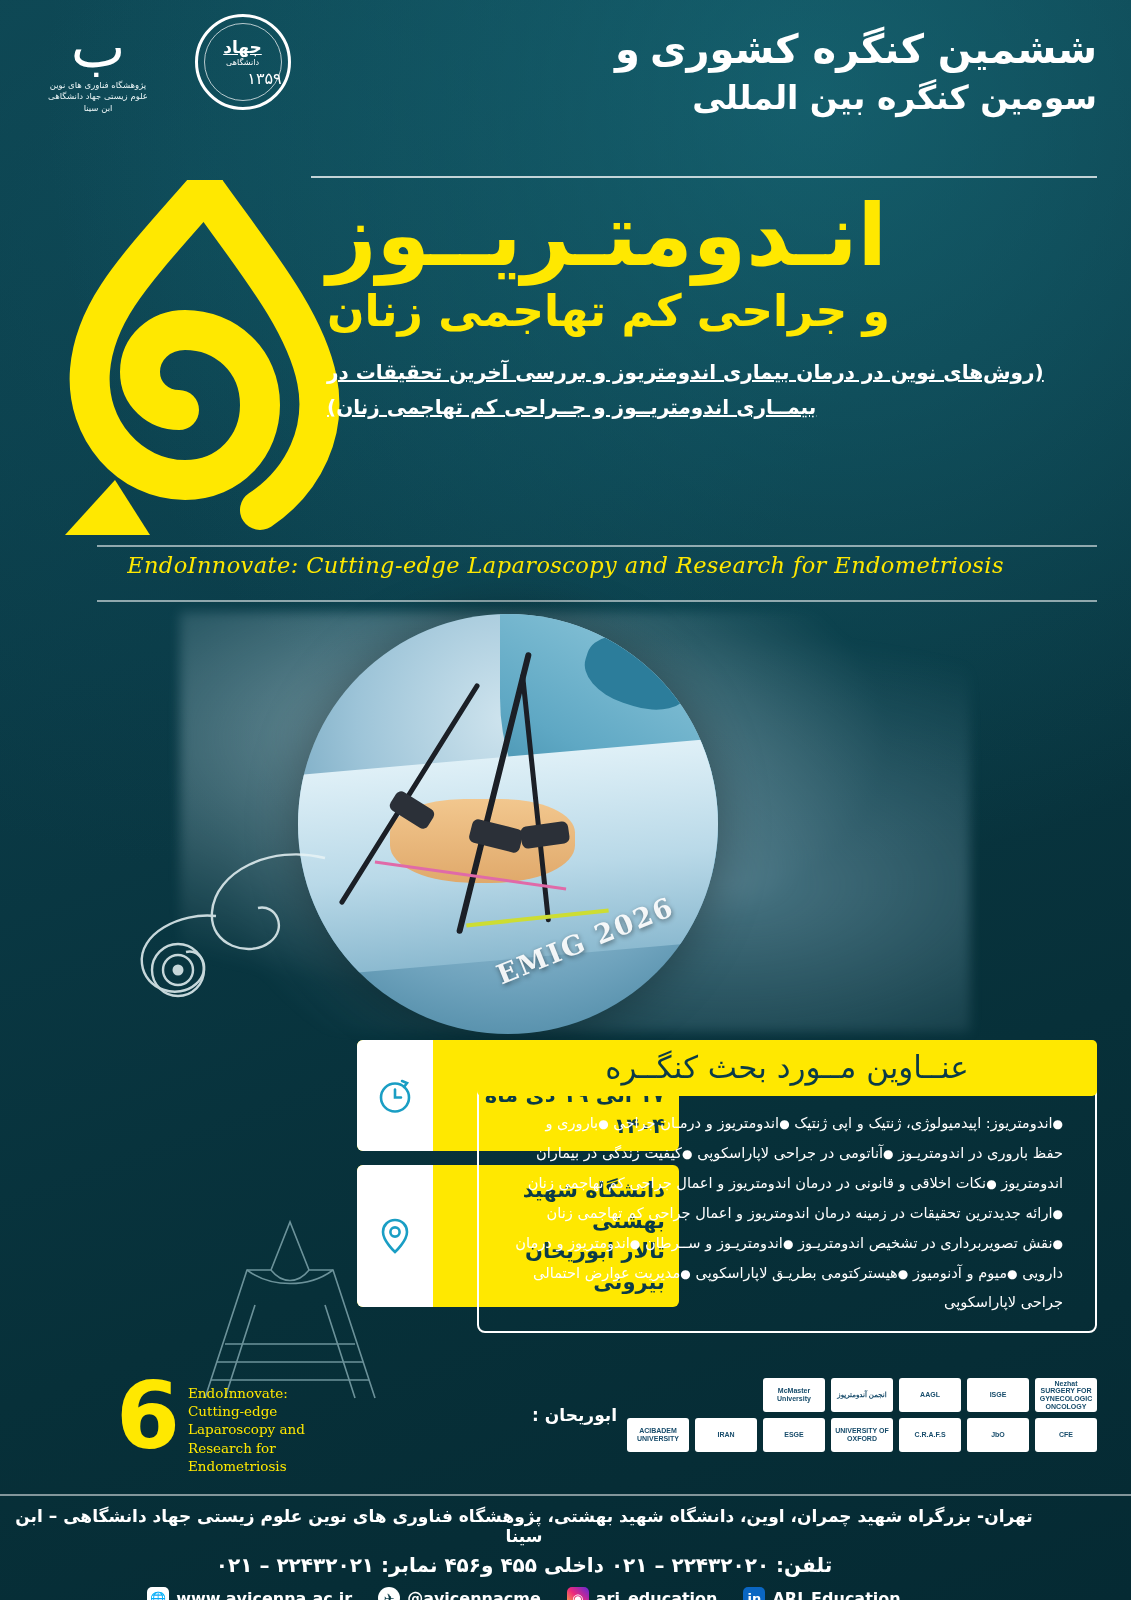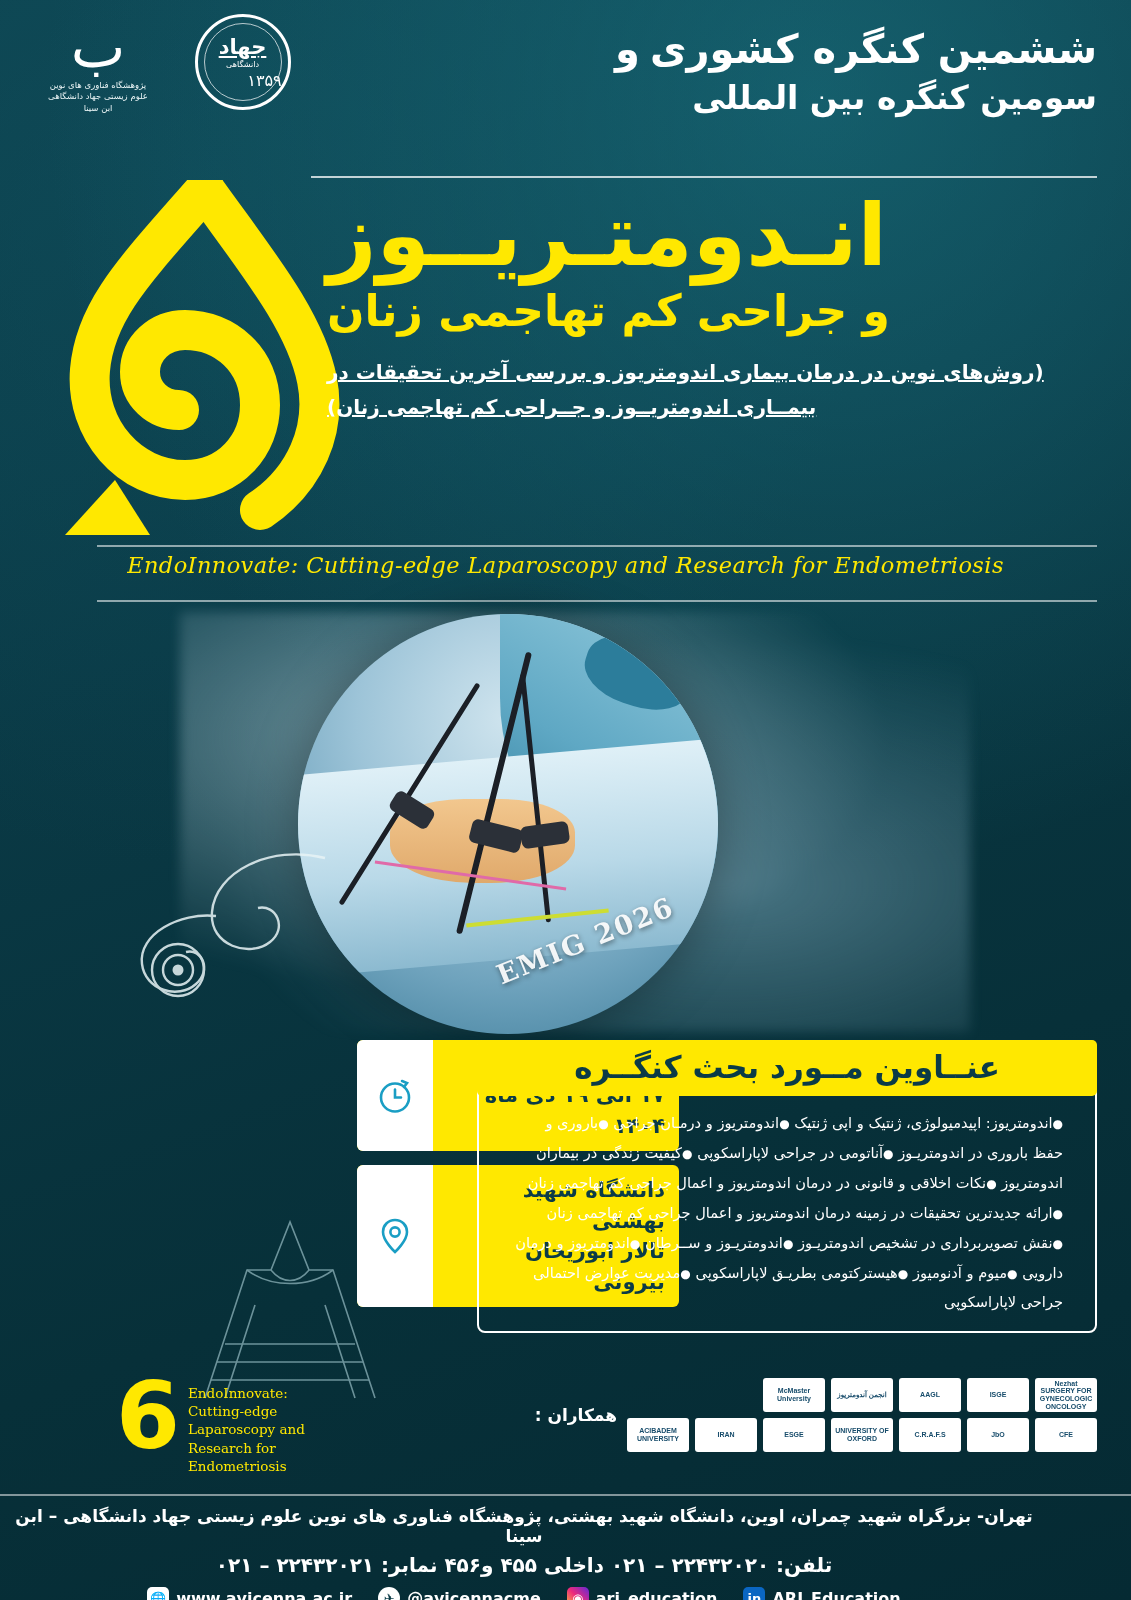--- a/index.html
+++ b/index.html
@@ -21,21 +21,21 @@
   .logo-sina .mark{font-size:58px;line-height:1;color:#fff;}
   .logo-sina .cap{font-size:8.5px;line-height:1.35;margin-top:4px;color:#e9f4f5;}
   .logo-jahad{position:absolute;top:14px;left:185px;width:115px;text-align:center;}
   .seal{
     width:96px;height:96px;border-radius:50%;
     border:3px solid #fff;margin:0 auto;
     display:flex;flex-direction:column;align-items:center;justify-content:center;
     position:relative;
   }
   .seal:before{content:"";position:absolute;inset:6px;border:1px solid rgba(255,255,255,.7);border-radius:50%;}
-  .seal .s1{font-size:21px;font-weight:bold;text-decoration:underline;}
+  .seal .s1{font-size:17px;font-weight:bold;text-decoration:underline;}
   .seal .s2{font-size:8px;letter-spacing:.5px;margin-top:1px;text-align:center;}
   .seal .s3{font-size:16px;margin-top:2px;letter-spacing:3px;margin-left:44px;}
 
   .head-titles{position:absolute;top:26px;right:34px;width:720px;text-align:right;}
   .head-line1{font-size:40px;font-weight:bold;line-height:1.15;letter-spacing:-1px;}
   .head-line2{font-size:33px;font-weight:bold;line-height:1.2;margin-top:6px;}
   .head-amp{font-size:40px;font-weight:bold;display:inline-block;margin:0 10px;}
 
   .rule{position:absolute;top:176px;right:34px;width:786px;height:2px;background:rgba(255,255,255,.75);}
 
@@ -105,21 +105,21 @@
     font-size:21px;line-height:1.45;}
   .ibox .ic{width:76px;background:#fff;display:flex;align-items:center;justify-content:center;}
   .ibox .ic svg{width:40px;height:40px;}
 
   
   .topics{
     position:absolute;top:1040px;right:34px;left:auto;width:620px;
     border:2px solid #ffffff;border-radius:8px;padding:0 0 14px;
   }
   .topics-head{
-    background:#ffe800;color:#0b3b47;font-weight:bold;font-size:31px;
+    background:#ffe800;color:#0b3b47;font-weight:normal;font-size:31px;
     text-align:center;padding:9px 0 11px;letter-spacing:4px;
     border-radius:5px;margin:-2px -2px 0;
   }
   .topics-body{padding:12px 32px 0;text-align:right;font-size:14.6px;line-height:2.05;color:#fff;}
   .topics-body .bullet{color:#fff;font-size:12px;}
 
   
   .tower{position:absolute;left:185px;top:1210px;width:210px;height:190px;opacity:.55;}
 
   
@@ -311,21 +311,21 @@
       <div class="prow">
         <div class="plogo">CFE</div>
         <div class="plogo">JbO</div>
         <div class="plogo">C.R.A.F.S</div>
         <div class="plogo">UNIVERSITY OF OXFORD</div>
         <div class="plogo">ESGE</div>
         <div class="plogo">IRAN</div>
         <div class="plogo">ACIBADEM UNIVERSITY</div>
       </div>
     </div>
-    <div class="lbl">همکاران :</div>
+    <div class="lbl">ابوریحان :</div>
   </div>
 
   <div class="footline"></div>
   <div class="footer">
     <div class="f1">تهران- بزرگراه شهید چمران، اوین، دانشگاه شهید بهشتی، پژوهشگاه فناوری های نوین علوم زیستی جهاد دانشگاهی – ابن سینا</div>
     <div class="f2">تلفن: ۲۲۴۳۲۰۲۰ – ۰۲۱   داخلی ۴۵۵ و۴۵۶    نمابر: ۲۲۴۳۲۰۲۱ – ۰۲۱</div>
     <div class="social">
       <div class="item">
         <span class="gi">🌐</span>
         <span>www.avicenna.ac.ir</span>

